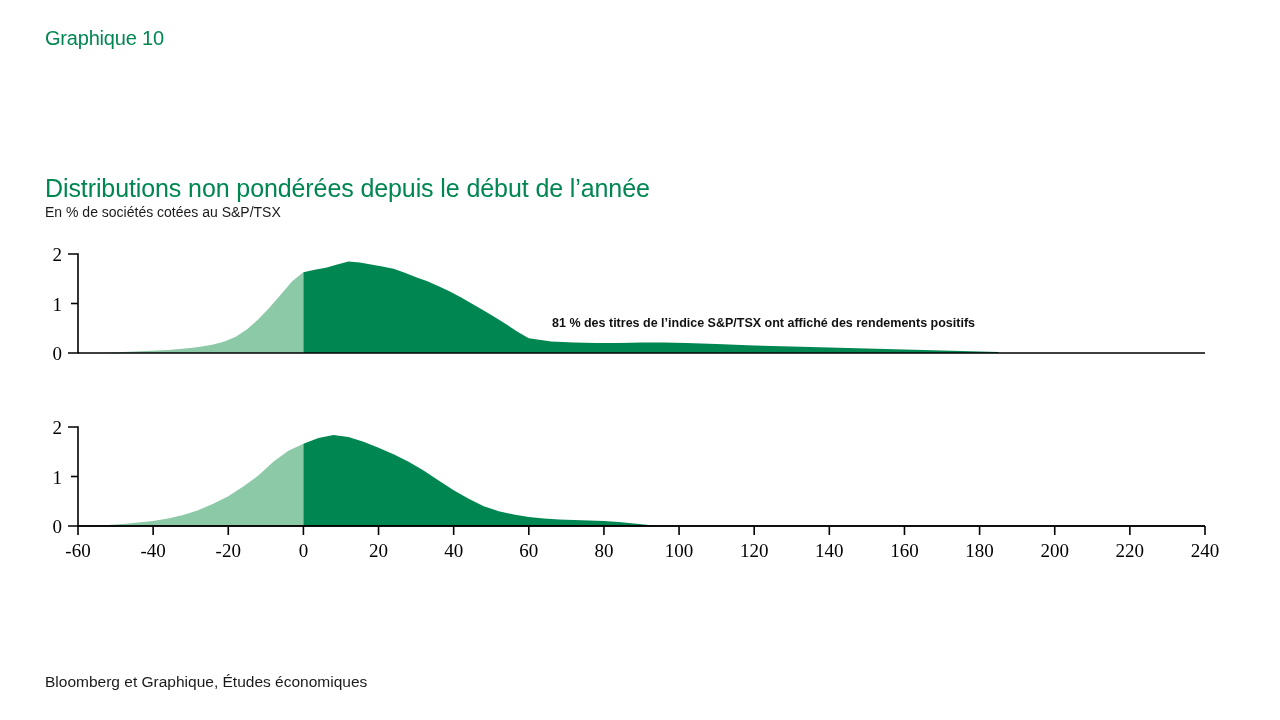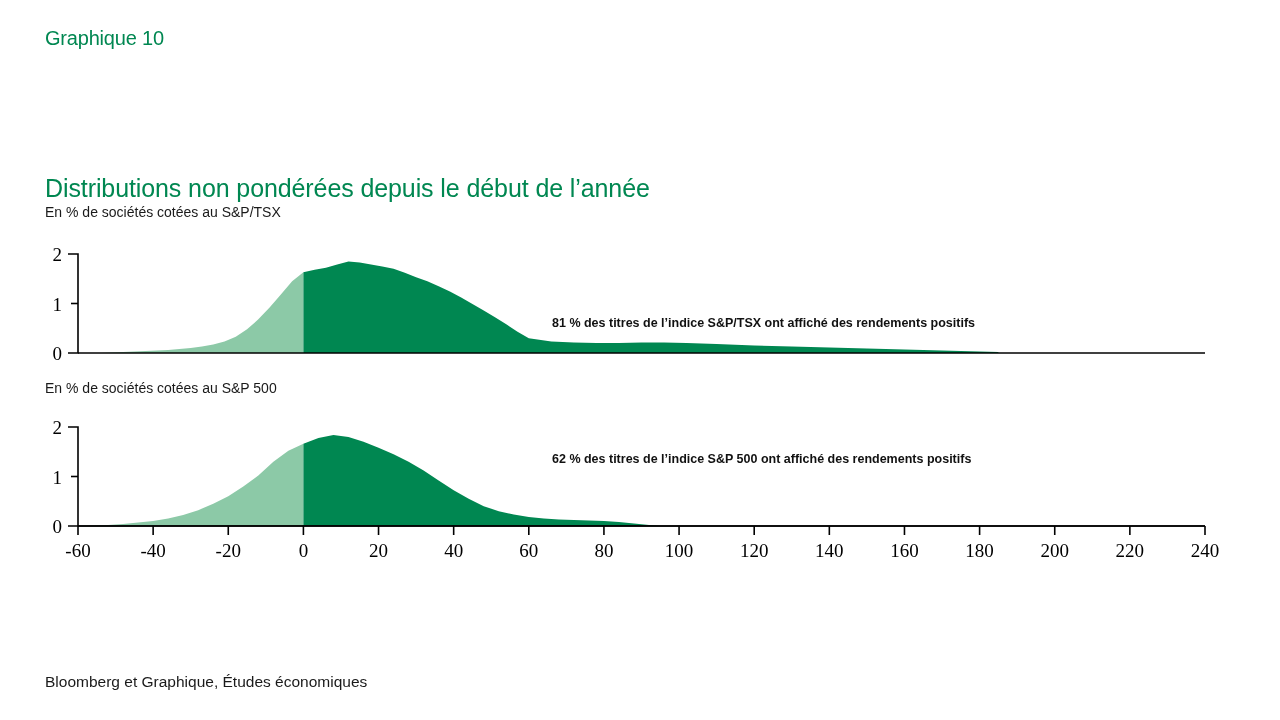--- a/index.html
+++ b/index.html
@@ -101,21 +101,20 @@
 
 <div class="slide">
 
   <div class="title-block">
     <div class="chart-number">Graphique 10</div>
   </div>
 
   <div class="subtitle">Distributions non pondérées depuis le début de l’année</div>
 
   <div class="panel-label" id="panel-label-1">En % de sociétés cotées au S&amp;P/TSX</div>
-  <div class="panel-label" id="panel-label-2">En % de sociétés cotées au S&amp;P 500</div>
 
   <svg class="plot-svg" width="1280" height="720">
     <g id="plot-1">
         <path d="M 78.00 353.00 L 78.00 353.00 L 89.27 353.00 L 100.54 353.00 L 111.81 352.50 L 123.08 352.01 L 134.35 351.51 L 145.62 351.02 L 156.89 350.52 L 168.16 350.03 L 179.43 349.04 L 190.70 348.05 L 201.97 346.56 L 213.24 344.58 L 224.51 341.62 L 235.78 336.67 L 247.05 329.24 L 258.32 319.34 L 269.59 307.46 L 280.86 294.59 L 292.13 281.23 L 303.40 272.31 L 303.40 353.00 Z" fill="#8CC9A7"></path>
         <path d="M 303.40 353.00 L 303.40 272.31 L 314.67 269.84 L 325.94 267.86 L 337.21 264.39 L 348.48 261.43 L 359.75 262.41 L 371.02 264.39 L 382.29 266.38 L 393.56 268.85 L 404.83 272.81 L 416.10 277.26 L 427.37 281.23 L 438.64 286.18 L 449.91 291.62 L 461.18 297.56 L 472.45 304.00 L 483.72 310.43 L 494.99 317.36 L 506.26 324.29 L 517.53 331.71 L 528.80 338.15 L 551.34 341.62 L 573.88 342.61 L 596.42 343.10 L 618.96 343.10 L 641.50 342.61 L 664.04 342.61 L 686.58 343.10 L 716.63 344.09 L 754.20 345.57 L 791.77 346.56 L 829.33 347.56 L 866.90 348.55 L 904.47 349.54 L 942.03 350.52 L 979.60 351.51 L 998.38 352.01 L 998.38 353.00 Z" fill="#008751"></path>
         <path d="M 68 254 L 78 254 L 78 353 L 68 353" class="axis-line"></path>
         <text x="62" y="360" text-anchor="end" class="axis-text tick-label-y">0</text>
         <line x1="71" y1="303.5" x2="78" y2="303.5" class="axis-line"></line>
         <text x="62" y="310.5" text-anchor="end" class="axis-text tick-label-y">1</text>
         <text x="62" y="261" text-anchor="end" class="axis-text tick-label-y">2</text>
@@ -162,17 +161,16 @@
         <line x1="1054.7333333333333" y1="526" x2="1054.7333333333333" y2="535" class="axis-line"></line>
         <text x="1054.7333333333333" y="557" text-anchor="middle" class="axis-text tick-label-x">200</text>
         <line x1="1129.8666666666668" y1="526" x2="1129.8666666666668" y2="535" class="axis-line"></line>
         <text x="1129.8666666666668" y="557" text-anchor="middle" class="axis-text tick-label-x">220</text>
         <line x1="1205" y1="526" x2="1205" y2="535" class="axis-line"></line>
         <text x="1205" y="557" text-anchor="middle" class="axis-text tick-label-x">240</text>
       </g>
   </svg>
 
   <div class="annotation" id="annotation-1">81 % des titres de l’indice S&amp;P/TSX ont affiché des rendements positifs</div>
-  <div class="annotation" id="annotation-2">62 % des titres de l’indice S&amp;P 500 ont affiché des rendements positifs</div>
 
   <div class="source">Bloomberg et Graphique, Études économiques</div>
 
 </div>
 
 </body></html>

